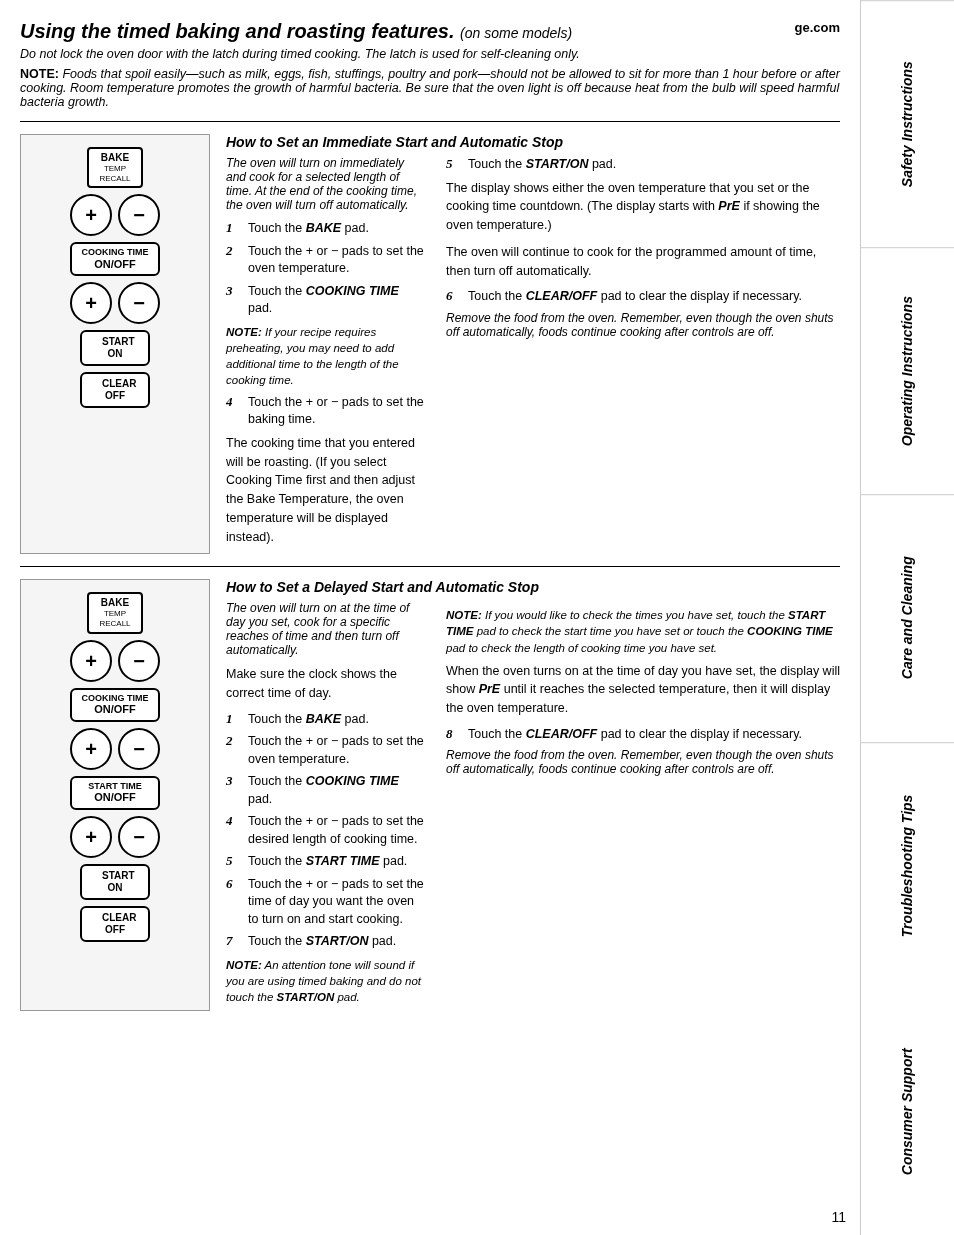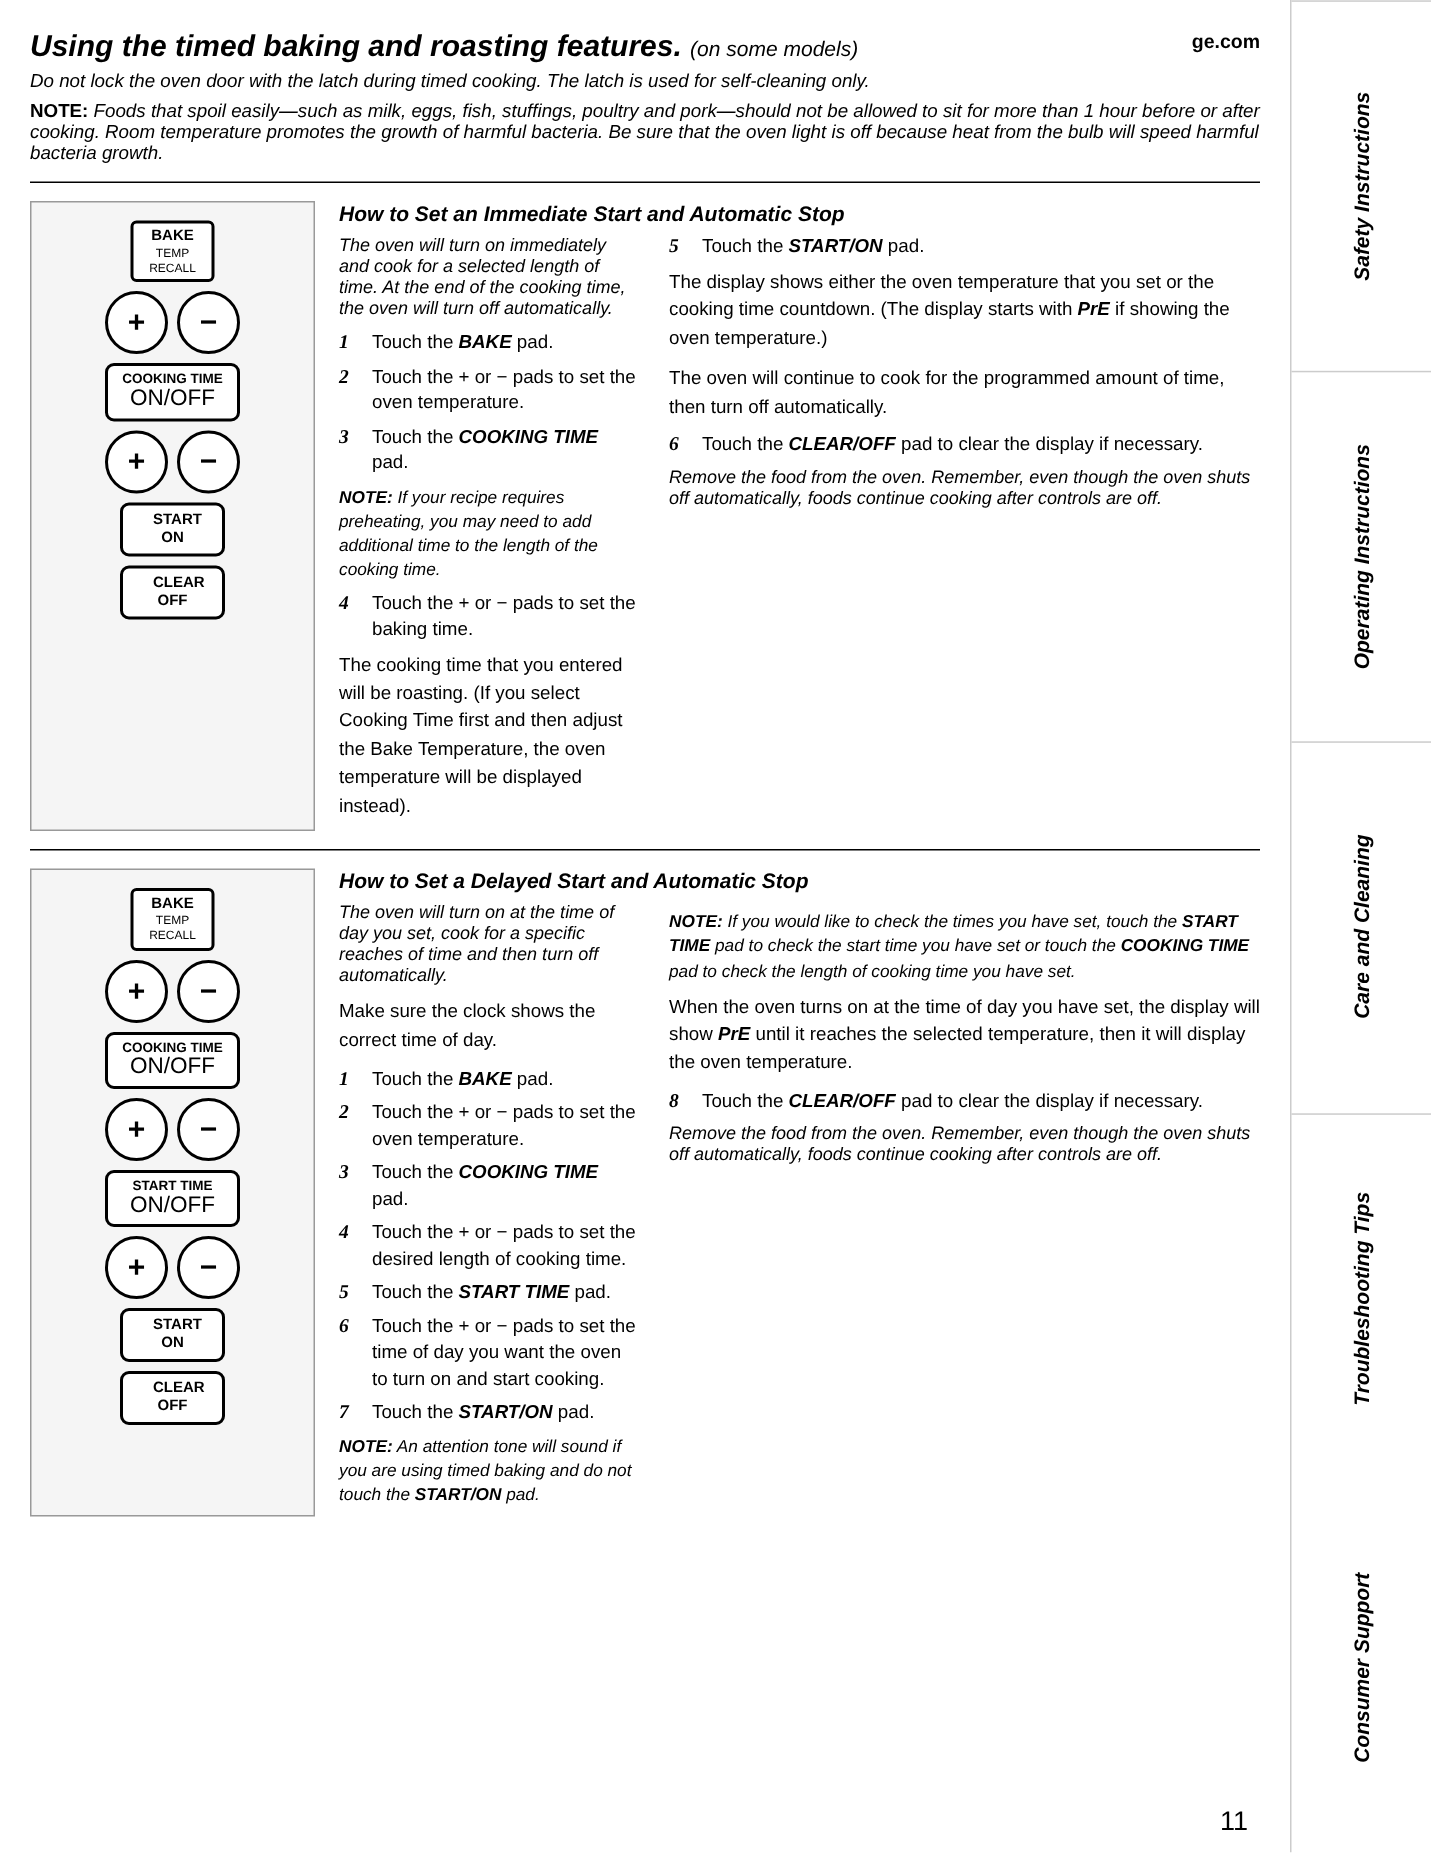--- a/index.html
+++ b/index.html
@@ -261,34 +261,34 @@
     .body-text strong {
       font-weight: bold;
       font-style: italic;
       margin-top: 35px;
     }
 
     
     .page-number {
       position: absolute;
       bottom: 10px;
-      right: 122px;
-      font-size: 18px;
+      right: 108px;
+      font-size: 14px;
     }
 
     .top-header {
       display: flex;
       justify-content: space-between;
       align-items: flex-start;
       margin-bottom: 4px;
     }
 
     .cooking-label {
-      font-size: 15px;
-      font-weight: normal;
+      font-size: 11px;
+      font-weight: bold;
       display: block;
     }
   </style>
 </head>
 <body>
 
 <div class="main-content">
 
   <div class="top-header">
     <div>

